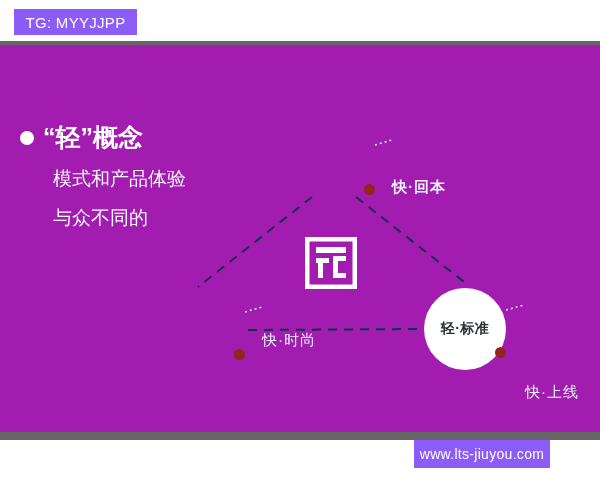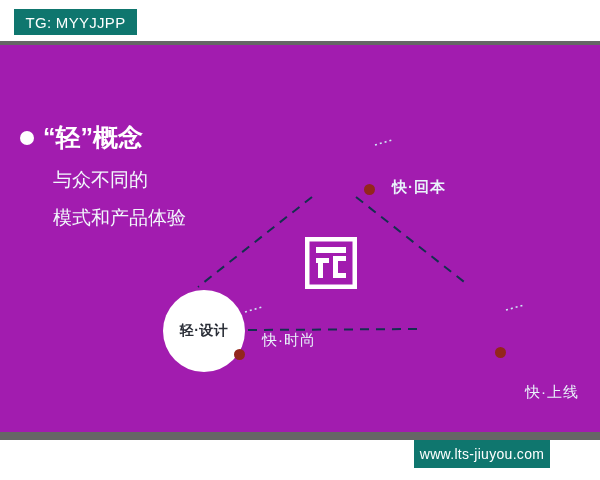--- a/index.html
+++ b/index.html
@@ -11,21 +11,21 @@
     width: 600px;
     height: 480px;
     position: relative;
     overflow: hidden;
     font-family: "Liberation Sans", "DejaVu Sans", sans-serif;
   }
 
   
   .wm-badge {
     position: absolute;
-    background: #0f766e;
+    background: #8b5cf6;
     color: #ffffff;
     font-size: 15px;
     letter-spacing: 0.3px;
     display: flex;
     align-items: center;
     justify-content: center;
     white-space: nowrap;
   }
   #tg-badge {
     left: 14px;
@@ -197,33 +197,33 @@
     <rect x="28" y="19" width="5" height="22" fill="#ffffff"></rect>
     <rect x="28" y="19" width="13" height="5" fill="#ffffff"></rect>
     <rect x="28" y="36" width="13" height="5" fill="#ffffff"></rect>
   </svg>
 
   <div id="headline-block">
     <div id="headline-row">
       <span id="bullet-dot"></span>
       <span id="headline-title">“轻”概念</span>
     </div>
+    <div class="sub-line" id="sub-line-2">模式和产品体验</div>
     <div class="sub-line" id="sub-line-1">与众不同的</div>
-    <div class="sub-line" id="sub-line-2">模式和产品体验</div>
   </div>
 
   <span class="anchor-dot" id="dot-asset"></span>
   <span class="tag-label" id="tag-asset">快·回本</span>
 
-  <div class="node" id="node-design">
-    <span class="node-label">轻·设计</span>
-  </div>
   <span class="anchor-dot" id="dot-design"></span>
   <span class="tag-label" id="tag-design">快·时尚</span>
 
+  <div class="node" id="node-std">
+    <span class="node-label">轻·标准</span>
+  </div>
   <span class="anchor-dot" id="dot-std"></span>
   <span class="tag-label" id="tag-std">快·上线</span>
 </div>
 
 <div id="top-rule"></div>
 <div id="bottom-rule"></div>
 
 <div class="wm-badge" id="site-badge">www.lts-jiuyou.com</div>
 
 </body></html>

